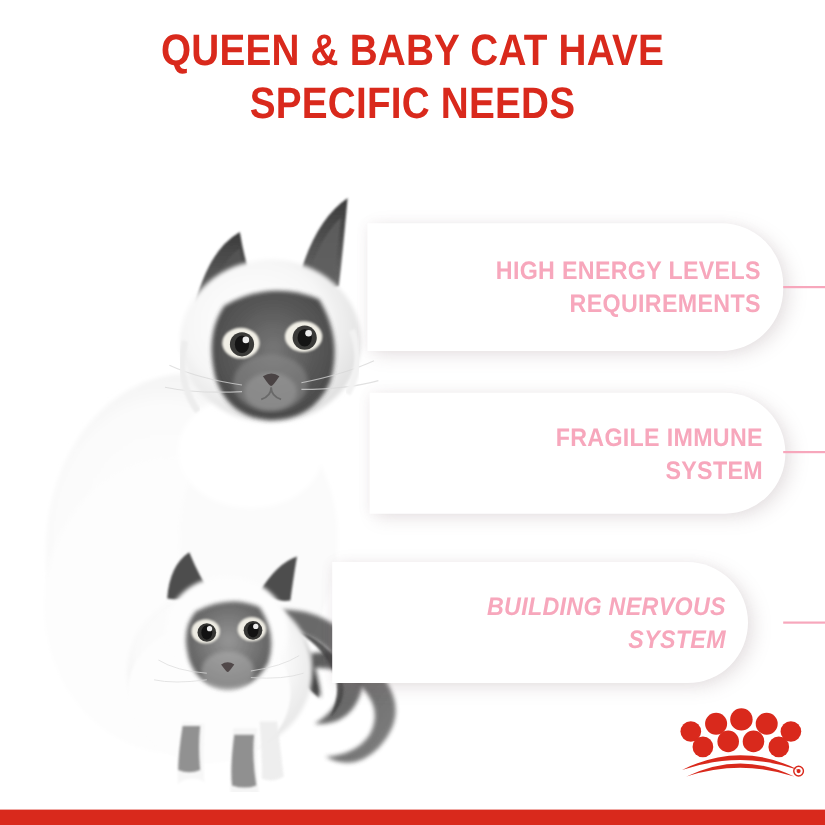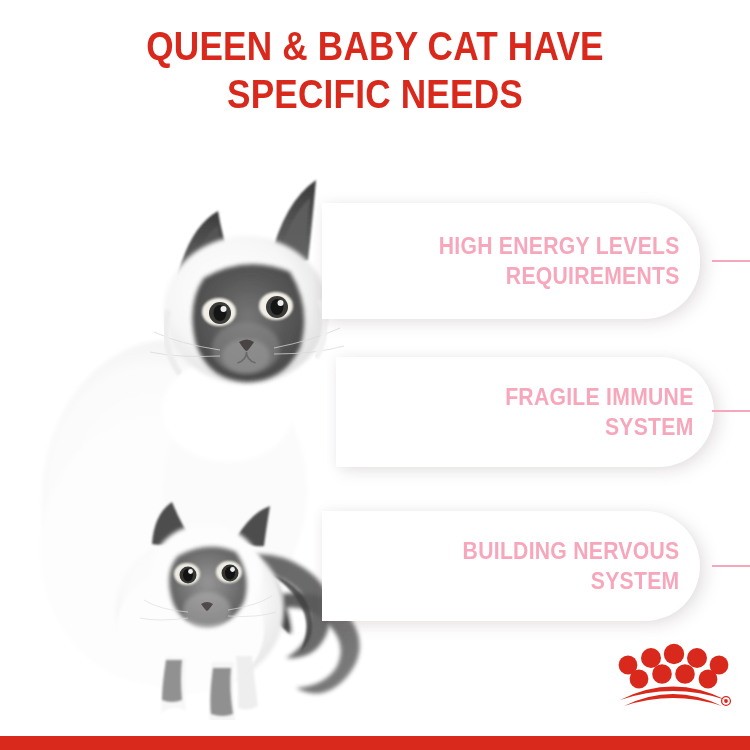--- a/index.html
+++ b/index.html
@@ -254,37 +254,37 @@
         <path d="M193 508 q-4 30 -2 46 q12 4 22 0 q-4 -26 -2 -46 Z" fill="#6a6a6a" filter="url(#fur)" opacity="0.72"></path>
         <ellipse cx="204" cy="571" rx="17" ry="10" fill="#ffffff" filter="url(#fur)"></ellipse>
 
         <path d="M232 496 q4 34 6 50 q-10 6 -20 2 q0 -28 -2 -52 Z" fill="#ededed" filter="url(#fur)" opacity="0.9"></path>
       </g>
 
       <ellipse cx="175" cy="578" rx="120" ry="14" fill="#e6e6e6" filter="url(#softer)" opacity="0.55"></ellipse>
     </svg>
   </div>
 
-  <div class="feature-card" style="left:322px; top:203px; width:378px; height:116px;">
+  <div class="feature-card" style="left:334px; top:203px; width:378px; height:116px;">
     <div class="feature-text">
       <span>HIGH ENERGY LEVELS</span>
       <span class="l2">REQUIREMENTS</span>
     </div>
   </div>
   <div class="connector" style="left:712px; top:260px; width:38px;"></div>
 
   <div class="feature-card" style="left:336px; top:357px; width:378px; height:110px;">
     <div class="feature-text">
       <span>FRAGILE IMMUNE</span>
       <span class="l2">SYSTEM</span>
     </div>
   </div>
   <div class="connector" style="left:712px; top:410px; width:38px;"></div>
 
-  <div class="feature-card" style="left:322px; top:511px; width:378px; height:110px;">
+  <div class="feature-card" style="left:302px; top:511px; width:378px; height:110px;font-style:italic;">
     <div class="feature-text">
       <span>BUILDING NERVOUS</span>
       <span class="l2">SYSTEM</span>
     </div>
   </div>
   <div class="connector" style="left:712px; top:565px; width:38px;"></div>
 
   <div class="logo">
     <svg viewBox="0 0 118 68" xmlns="http://www.w3.org/2000/svg" aria-hidden="true">
       <g fill="#d9291c">

